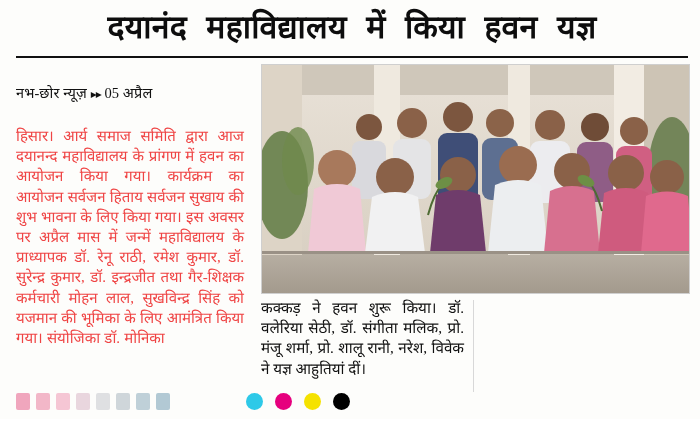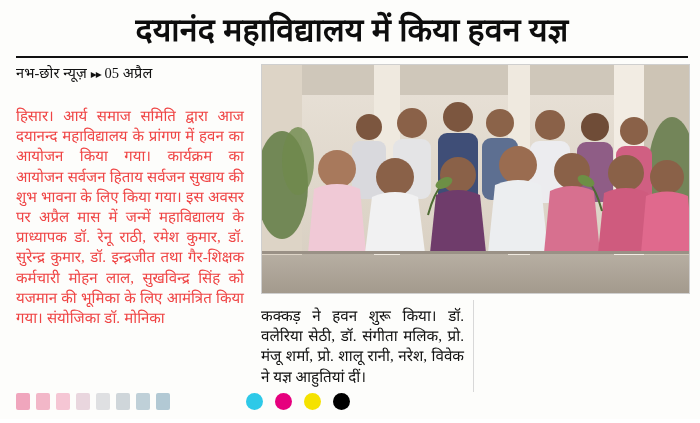--- a/index.html
+++ b/index.html
@@ -19,21 +19,21 @@
     height: 423px;
     background: #fdfdfb;
     box-sizing: border-box;
   }
   .headline {
     position: absolute;
     left: 14px;
     top: 10px;
     width: 676px;
     text-align: center;
-    font-family: Liberation Serif, serif;
+    font-family: Liberation Mono, monospace;
     font-weight: bold;
     font-size: 32px;
     line-height: 40px;
     color: #0d0d0d;
     letter-spacing: 0.2px;
     white-space: nowrap;
   }
   .rule {
     position: absolute;
     left: 16px;
@@ -55,20 +55,21 @@
     top: 0;
     width: 228px;
   }
   .byline {
     font-family: "Liberation Serif", serif;
     font-size: 14.5px;
     line-height: 19px;
     color: #111;
     margin-bottom: 3px;
     letter-spacing: 0.1px;
+    margin-top: 20px;
   }
   .byline .arrows {
     font-size: 12px;
     letter-spacing: -1px;
   }
   .para {
     font-family: "Liberation Serif", serif;
     font-size: 15px;
     line-height: 20.2px;
     color: #ef4444;
@@ -90,21 +91,21 @@
   .photo svg { display: block; }
   .bottom-cols {
     position: absolute;
     left: 245px;
     top: 234px;
     width: 427px;
     height: 96px;
   }
   .bcol {
     position: absolute;
-    top: 8px;
+    top: 0;
     width: 205px;
     font-family: "Liberation Serif", serif;
     font-size: 15.2px;
     line-height: 20.2px;
     color: #111;
     text-align: justify;
   }
   .bcol.b1 { left: 0; width: 203px; }
   .bcol.b2 { left: 222px; width: 205px; }
   .divider-v {

